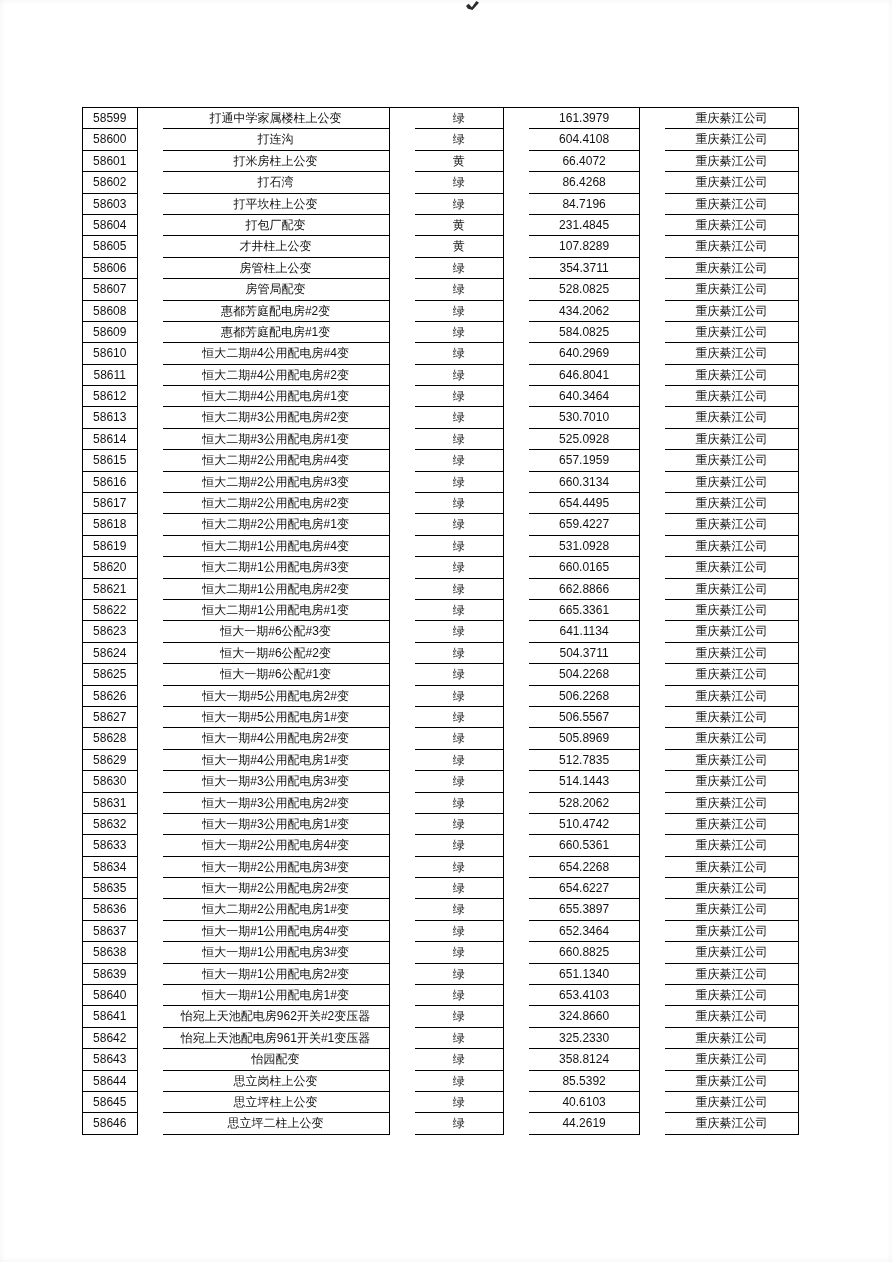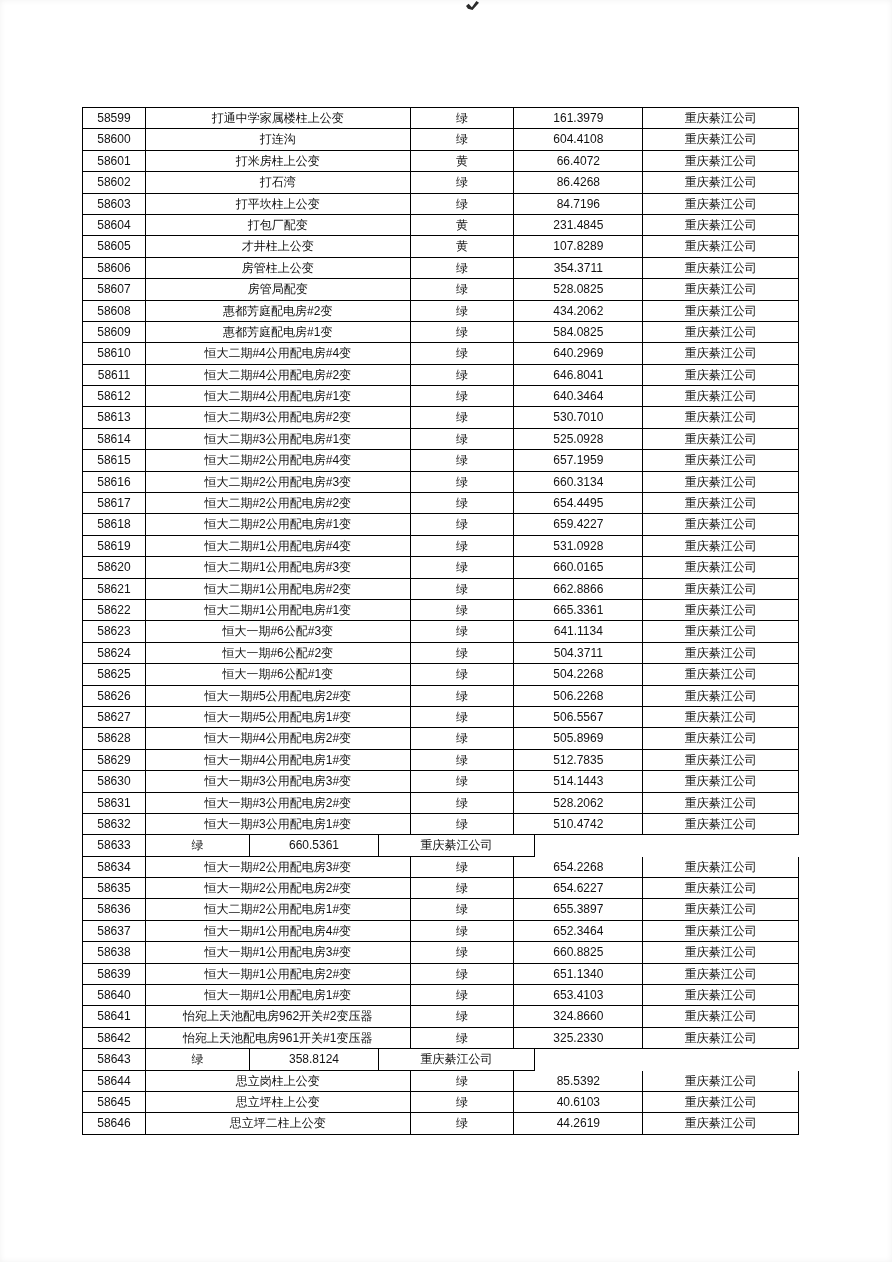--- a/index.html
+++ b/index.html
@@ -16,21 +16,21 @@
   .scan-mark{
     position:absolute;left:466px;top:1px;width:13px;height:9px;
     background:#2b2b2b;
     clip-path:polygon(0 55%,20% 30%,45% 70%,80% 0,100% 20%,50% 100%,15% 85%);
   }
   .data-table{
     position:absolute;left:82px;top:107px;width:717px;
     border-top:1px solid #000;border-left:1px solid #000;
     box-sizing:border-box;
   }
-  .tr{display:flex;height:21.4px;}
+  .tr{display:flex;height:21.4px;gap:25px;}
   .td{
     box-sizing:border-box;
     border-right:1px solid #000;border-bottom:1px solid #000;
     font-size:12px;line-height:20.5px;text-align:center;
     white-space:nowrap;overflow:hidden;
     padding:0 2px;
   }
   .c-id{width:63px;}
   .c-name{width:265px;text-align:center;}
   .c-status{width:104px;}
@@ -278,20 +278,21 @@
   </div>
         <div class="tr">
     <div class="td c-id">58632</div>
     <div class="td c-name">恒大一期#3公用配电房1#变</div>
     <div class="td c-status">绿</div>
     <div class="td c-value">510.4742</div>
     <div class="td c-company">重庆綦江公司</div>
   </div>
         <div class="tr">
     <div class="td c-id">58633</div>
+    <div class="td c-name">恒大一期#2公用配电房4#变</div>
     <div class="td c-status">绿</div>
     <div class="td c-value">660.5361</div>
     <div class="td c-company">重庆綦江公司</div>
   </div>
         <div class="tr">
     <div class="td c-id">58634</div>
     <div class="td c-name">恒大一期#2公用配电房3#变</div>
     <div class="td c-status">绿</div>
     <div class="td c-value">654.2268</div>
     <div class="td c-company">重庆綦江公司</div>
@@ -347,20 +348,21 @@
   </div>
         <div class="tr">
     <div class="td c-id">58642</div>
     <div class="td c-name">怡宛上天池配电房961开关#1变压器</div>
     <div class="td c-status">绿</div>
     <div class="td c-value">325.2330</div>
     <div class="td c-company">重庆綦江公司</div>
   </div>
         <div class="tr">
     <div class="td c-id">58643</div>
+    <div class="td c-name">怡园配变</div>
     <div class="td c-status">绿</div>
     <div class="td c-value">358.8124</div>
     <div class="td c-company">重庆綦江公司</div>
   </div>
         <div class="tr">
     <div class="td c-id">58644</div>
     <div class="td c-name">思立岗柱上公变</div>
     <div class="td c-status">绿</div>
     <div class="td c-value">85.5392</div>
     <div class="td c-company">重庆綦江公司</div>

